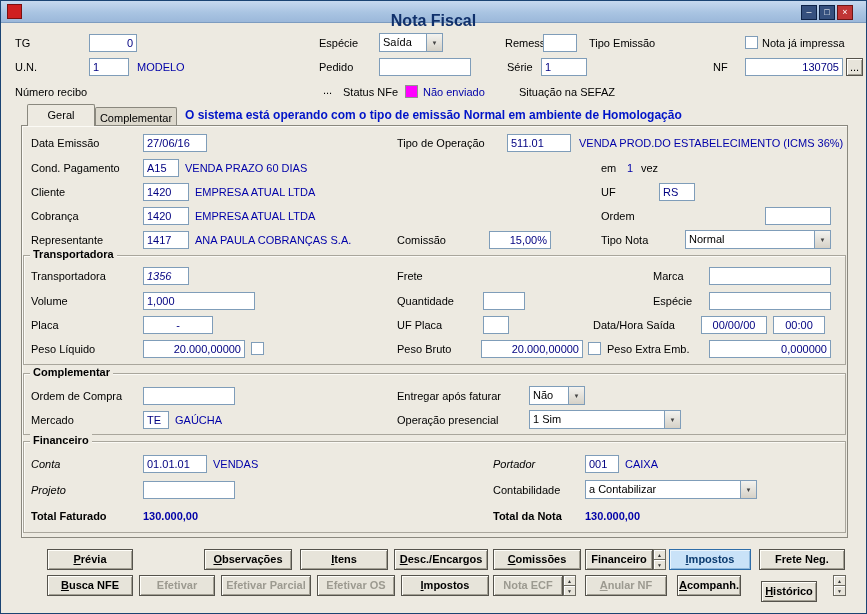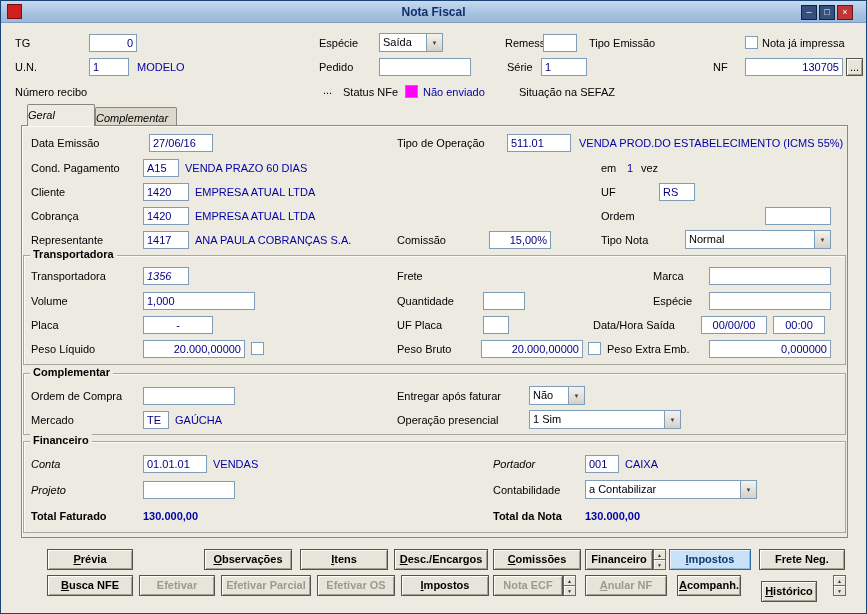--- a/index.html
+++ b/index.html
@@ -3,37 +3,37 @@
 <meta charset="utf-8">
 <style>
   html,body{margin:0;padding:0;background:#edeae1;}
   *{box-sizing:border-box;}
   .win{position:relative;width:867px;height:614px;background:#edeae1;border:1px solid #1a4473;
        font-family:"Liberation Sans",sans-serif;font-size:11px;overflow:hidden;}
   .titlebar{position:absolute;top:0;left:0;width:865px;height:22px;
        background:linear-gradient(180deg,#c6d9ef 0%,#a9c4e2 55%,#9bb8da 100%);
        border-bottom:1px solid #7d9cc0;}
   .appicon{position:absolute;left:6px;top:3px;width:15px;height:15px;background:#cf1f1f;border:1px solid #7a0f0f;}
-  .wtitle{position:absolute;left:0;right:0;top:4px;text-align:center;font-weight:bold;font-size:12px;color:#10306b;}
+  .wtitle{position:absolute;left:0;right:0;top:11px;text-align:center;font-weight:bold;font-size:16px;color:#10306b;}
   .wbtn{position:absolute;top:4px;width:16px;height:15px;color:#fff;font-size:9px;line-height:13px;
        text-align:center;border:1px solid #0d2246;cursor:pointer;background:#35507e;}
   .wbtn.min{left:800px;} .wbtn.max{left:818px;} .wbtn.close{left:836px;background:#c03535;border-color:#6e1414;}
   .lbl{position:absolute;color:#000;white-space:nowrap;}
   .lbl.i{font-style:italic;} .lbl.b{font-weight:bold;}
   .desc{position:absolute;color:#0000a8;white-space:nowrap;}
   .ed{position:absolute;height:18px;border:1px solid #7f9db9;background:#fff;color:#000080;
       font-family:"Liberation Sans",sans-serif;font-size:11px;padding:0 3px;outline:none;}
   .ed.r{text-align:right;} .ed.c{text-align:center;}
   .combo{position:absolute;height:19px;border:1px solid #7f9db9;background:#fff;display:flex;cursor:pointer;}
   .combo .cval{flex:1;padding:2px 3px 0;white-space:nowrap;overflow:hidden;color:#000;}
   .combo .carr{width:16px;border-left:1px solid #7f9db9;background:linear-gradient(#f4f3ef,#d5d1c7);
       font-size:6px;display:flex;align-items:center;justify-content:center;color:#444;}
   .chk{position:absolute;width:13px;height:13px;border:1px solid #7f9db9;background:#fff;cursor:pointer;}
-  .tab{position:absolute;border:1px solid #8a887e;border-bottom:none;background:#dcd8cc;text-align:left;
-      padding-top:4px;cursor:pointer;border-radius:2px 2px 0 0;font-style:italic;}
+  .tab{position:absolute;border:1px solid #8a887e;border-bottom:none;background:#dcd8cc;text-align:center;
+      padding-top:4px;cursor:pointer;border-radius:2px 2px 0 0;}
   .tab.active{background:#edeae1;height:22px;z-index:3;}
   .panel{position:absolute;left:20px;top:124px;width:827px;height:413px;border:1px solid #8a887e;
       box-shadow:inset 1px 1px 0 #fbfaf5;}
   .banner{position:absolute;font-weight:bold;color:#0014c8;font-size:12px;white-space:nowrap;}
   .group{position:absolute;border:1px solid #a9a69c;box-shadow:inset 1px 1px 0 #fbfaf5;}
   .gtitle{position:absolute;top:-8px;left:6px;background:#edeae1;padding:0 3px;font-weight:bold;white-space:nowrap;}
   .swatch{position:absolute;width:13px;height:13px;background:#ff00ff;border:1px solid #909090;}
   .dots{position:absolute;color:#000;cursor:pointer;}
   .btn{position:absolute;height:21px;background:#e7e4da;border:1px solid #55534c;
       box-shadow:inset 1px 1px 0 #fffef9, inset -1px -1px 0 #a3a094;
@@ -91,27 +91,28 @@
 
   <div class="lbl" style="left:14px;top:85px">Número recibo</div>
   <div class="dots" style="left:322px;top:83px">...</div>
   <div class="lbl" style="left:342px;top:85px">Status NFe</div>
   <div class="swatch" style="left:404px;top:84px"></div>
   <div class="desc" style="left:422px;top:85px">Não enviado</div>
   <div class="lbl" style="left:518px;top:85px">Situação na SEFAZ</div>
 
   <div class="tab active" style="left:26px;top:103px;width:68px">Geral</div>
   <div class="tab" style="left:94px;top:106px;width:82px;height:19px">Complementar</div>
+  <div class="banner" style="left:184px;top:107px">O sistema está operando com o tipo de emissão Normal em ambiente de Homologação</div>
   <div class="panel"></div>
 
   <div class="lbl" style="left:30px;top:136px">Data Emissão</div>
-  <input class="ed" style="left: 142px; top: 133px; width: 64px; margin-left: 6px;" value="27/06/16">
+  <input class="ed" style="left: 142px; top: 133px; width: 64px;" value="27/06/16">
   <div class="lbl" style="left:396px;top:136px">Tipo de Operação</div>
   <input class="ed" style="left: 506px; top: 133px; width: 64px;" value="511.01">
-  <div class="desc" style="left:578px;top:136px">VENDA PROD.DO ESTABELECIMENTO (ICMS 55%)</div>
+  <div class="desc" style="left:578px;top:136px">VENDA PROD.DO ESTABELECIMENTO (ICMS 36%)</div>
 
   <div class="lbl" style="left:30px;top:161px">Cond. Pagamento</div>
   <input class="ed" style="left: 142px; top: 158px; width: 36px;" value="A15">
   <div class="desc" style="left:184px;top:161px">VENDA PRAZO 60 DIAS</div>
   <div class="lbl" style="left:600px;top:161px">em</div>
   <div class="desc" style="left:626px;top:161px">1</div>
   <div class="lbl" style="left:640px;top:161px">vez</div>
 
   <div class="lbl" style="left:30px;top:185px">Cliente</div>
   <input class="ed" style="left: 142px; top: 182px; width: 46px;" value="1420">

